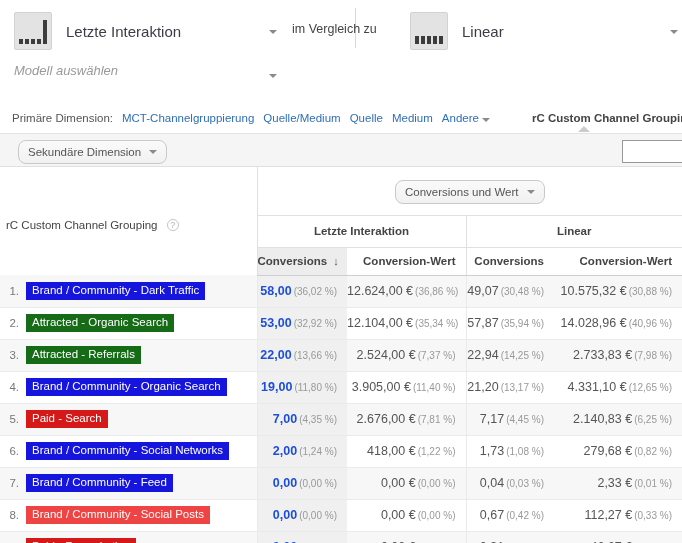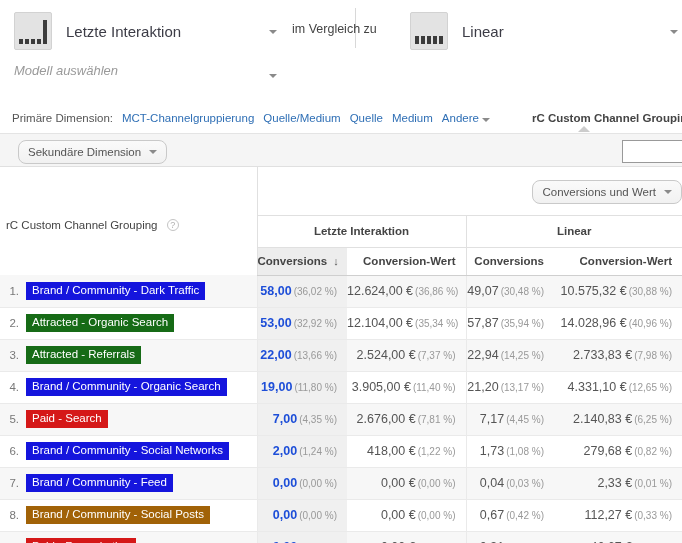--- a/index.html
+++ b/index.html
@@ -119,21 +119,21 @@
   .col-m2    { width: 119px; }
   .col-m3    { width: 88px; }
   .col-m4    { width: 128px; }
 
   td, th { padding: 0; vertical-align: middle; }
 
   .metric-picker-cell {
     height: 48px;
     border-left: 1px solid #e0e0e0;
     border-bottom: 1px solid #e0e0e0;
-    text-align: right;
+    text-align: center;
   }
   .metric-picker-cell .btn { margin-top: 2px; }
 
   .blank-cell { border-bottom: none; }
   .help-icon {
     display: inline-block; width: 12px; height: 12px;
     border: 1px solid #c4c4c4; border-radius: 50%;
     color: #b0b0b0; font-size: 9px; line-height: 11px;
     text-align: center; margin-left: 6px;
     vertical-align: 1px;
@@ -357,21 +357,21 @@
             </td>
             <td class="num sorted strong bl"><span class="v">0,00</span><span class="p">(0,00 %)</span></td>
             <td class="num"><span class="v">0,00 €</span><span class="p">(0,00 %)</span></td>
             <td class="num bl"><span class="v">0,04</span><span class="p">(0,03 %)</span></td>
             <td class="num"><span class="v">2,33 €</span><span class="p">(0,01 %)</span></td>
           </tr>
           <tr class="data-row">
             <td class="dim-cell">
               <div class="dim-inner">
                 <span class="idx">8.</span>
-                <span class="chip" style="background: #a16207;">Brand / Community - Social Posts</span>
+                <span class="chip" style="background: #ef4444;">Brand / Community - Social Posts</span>
               </div>
             </td>
             <td class="num sorted strong bl"><span class="v">0,00</span><span class="p">(0,00 %)</span></td>
             <td class="num"><span class="v">0,00 €</span><span class="p">(0,00 %)</span></td>
             <td class="num bl"><span class="v">0,67</span><span class="p">(0,42 %)</span></td>
             <td class="num"><span class="v">112,27 €</span><span class="p">(0,33 %)</span></td>
           </tr>
           <tr class="data-row alt">
             <td class="dim-cell">
               <div class="dim-inner">

